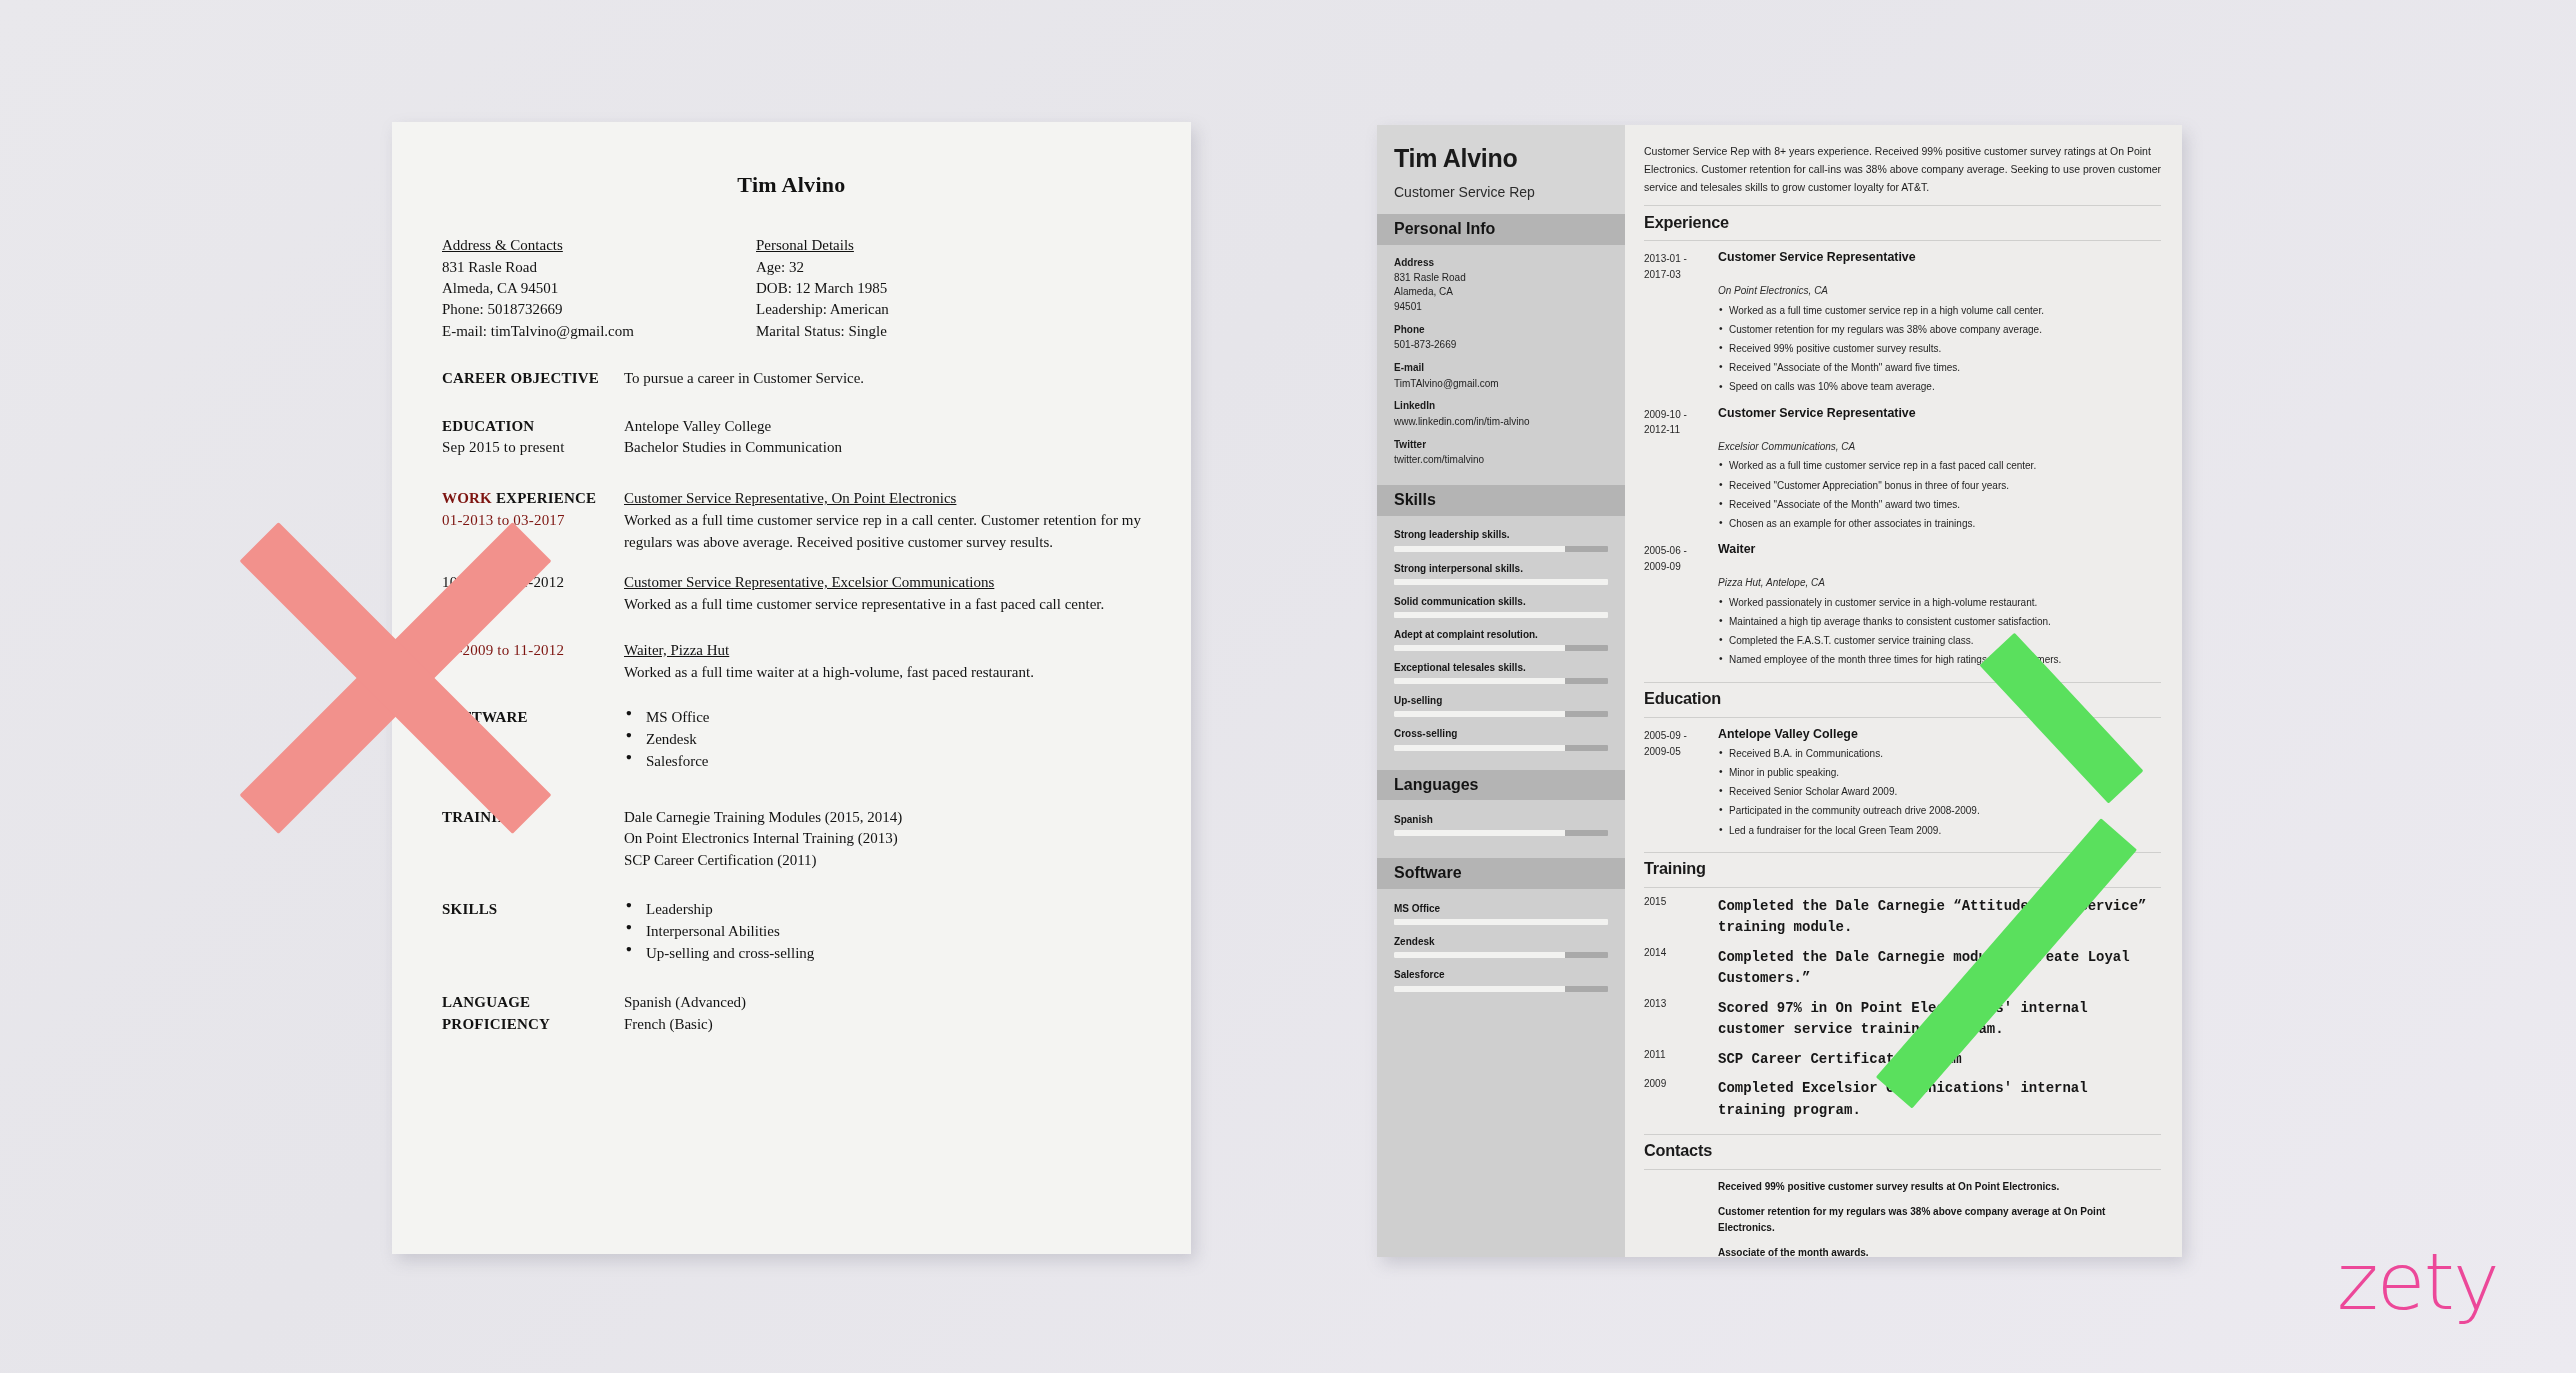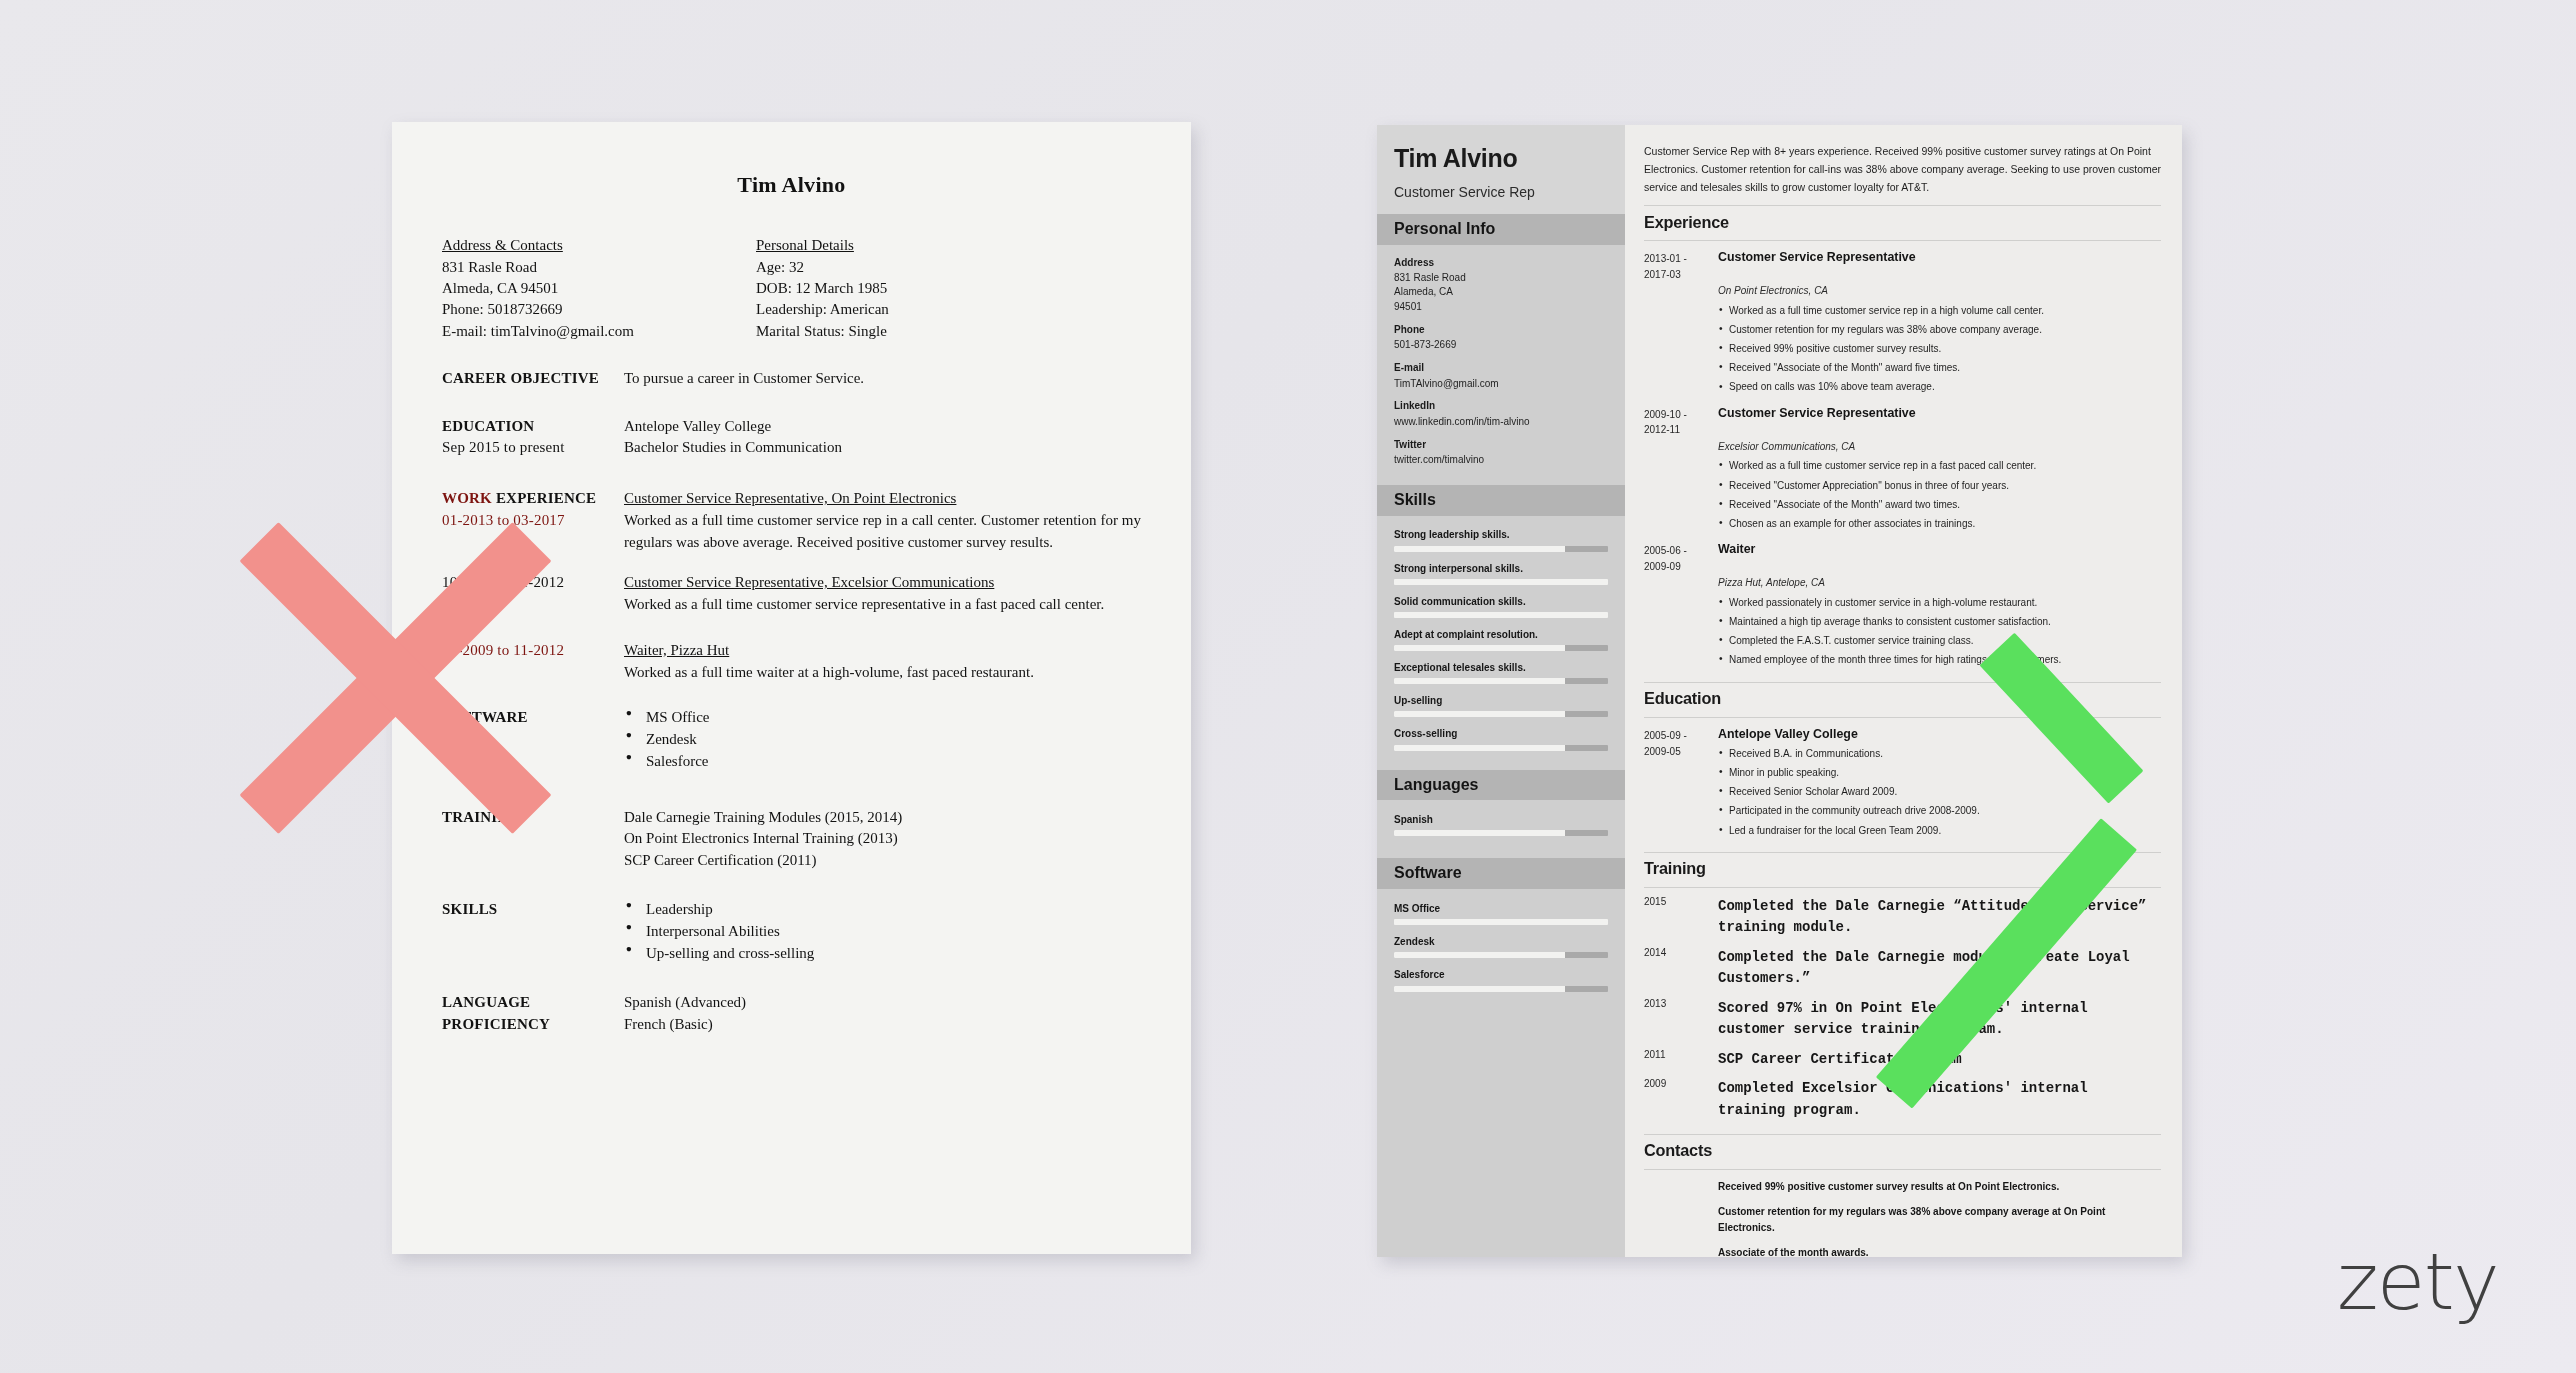--- a/index.html
+++ b/index.html
@@ -124,21 +124,21 @@
   }
   #mark-check i.s { left: 50px; top: 134px; width: 48px; height: 189px;
     transform: rotate(-43deg); transform-origin: 50% 0; }
   #mark-check i.l { left: 172px; top: 319px; width: 48px; height: 343px;
     transform: rotate(41deg); transform-origin: 50% 0; }
 
   
   #zety-logo {
     position: absolute; left: 2337px; top: 1243px;
     font-family: "DejaVu Sans", sans-serif;
-    font-size: 79px; font-weight: 300; color: #404040;
+    font-size: 79px; font-weight: 300; color: #ec4899;
     letter-spacing: -1.7px; line-height: 1;
   }
 </style>
 </head>
 <body>
 
 <div id="stage">
 
   <div id="bad-page">
     <div class="bp-name">Tim Alvino</div>

